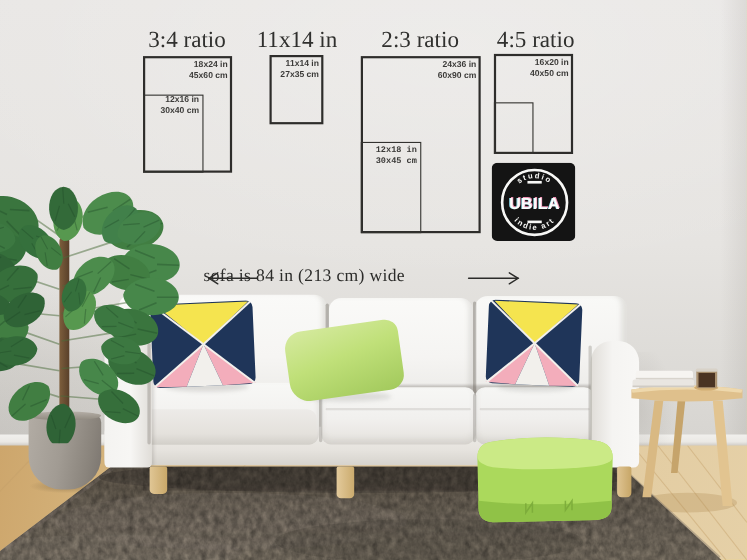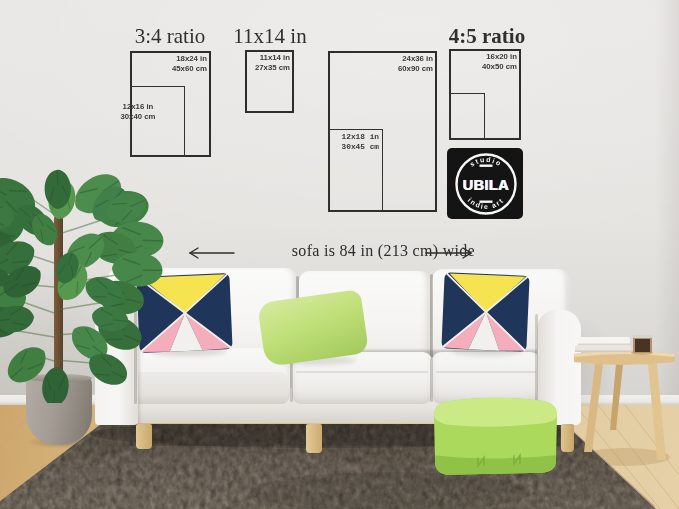--- a/index.html
+++ b/index.html
@@ -37,26 +37,27 @@
       <line x1="575" y1="0" x2="660" y2="104"></line>
       <line x1="625" y1="0" x2="679" y2="70"></line>
       <line x1="470" y1="10" x2="545" y2="104"></line>
       <line x1="598" y1="0" x2="679" y2="104"></line>
     </g>
     <ellipse cx="625" cy="52" rx="45" ry="9" fill="#b08c54" opacity="0.30"></ellipse>
   </svg>
 
   <div class="abs title" style="left:120px;top:24px;width:100px;">3:4 ratio</div>
   <div class="abs title" style="left:220px;top:24px;width:100px;">11x14 in</div>
-  <div class="abs title" style="left:437px;top:24px;width:100px;font-weight:bold;">4:5 ratio</div>
+  <div class="abs title" style="left:332px;top:24px;width:100px;">2:3 ratio</div>
+  <div class="abs title" style="left:437px;top:24px;width:100px;">4:5 ratio</div>
 
   <div class="rect" style="left:130px;top:51px;width:81px;height:106px;"></div>
   <div class="recti" style="left:130px;top:86px;width:55px;height:71px;"></div>
   <div class="lbl" style="left:121px;top:54px;width:86px;">18x24 in<br>45x60 cm</div>
-  <div class="lbl" style="left:95px;top:102px;width:86px;text-align:center;">12x16 in<br>30x40 cm</div>
+  <div class="lbl" style="left:95px;top:86px;width:86px;">12x16 in<br>30x40 cm</div>
 
   <div class="rect" style="left:245px;top:50px;width:49px;height:63px;"></div>
   <div class="lbl" style="left:204px;top:53px;width:86px;">11x14 in<br>27x35 cm</div>
 
   <div class="rect" style="left:328px;top:51px;width:109px;height:161px;"></div>
   <div class="recti" style="left:328px;top:129px;width:55px;height:83px;"></div>
   <div class="lbl" style="left:347px;top:54px;width:86px;">24x36 in<br>60x90 cm</div>
   <div class="lbl" style="left:293px;top:132px;width:86px;font-family:Liberation Mono, monospace;">12x18 in<br>30x45 cm</div>
 
   <div class="rect" style="left:449px;top:49px;width:72px;height:91px;"></div>
@@ -76,21 +77,21 @@
       <textPath href="#arctop" startOffset="50%" text-anchor="middle">studio</textPath>
     </text>
     <text font-family="Liberation Sans,sans-serif" font-size="7" font-weight="bold" fill="#f8f8f6" letter-spacing="1.6">
       <textPath href="#arcbot" startOffset="50%" text-anchor="middle">indie art</textPath>
     </text>
     <text x="39.7" y="41.5" font-family="Liberation Sans,sans-serif" font-size="14.5" font-weight="bold" fill="#f091b5" letter-spacing="0.4" text-anchor="middle">UBILA</text>
     <text x="38.3" y="42.4" font-family="Liberation Sans,sans-serif" font-size="14.5" font-weight="bold" fill="#8fd8e8" letter-spacing="0.4" text-anchor="middle">UBILA</text>
     <text x="39" y="42" font-family="Liberation Sans,sans-serif" font-size="14.5" font-weight="bold" fill="#fdfdfb" letter-spacing="0.4" text-anchor="middle">UBILA</text>
   </svg>
 
-  <div class="abs" style="left:185px;top:242px;width:290px;height:24px;font-family:'Liberation Serif',serif;font-size:16px;color:#2c2c2a;text-align:right;letter-spacing:0.3px;">sofa is 84 in (213 cm) wide</div>
+  <div class="abs" style="left:185px;top:242px;width:290px;height:24px;font-family:'Liberation Serif',serif;font-size:16px;color:#2c2c2a;text-align:left;letter-spacing:0.3px;">sofa is 84 in (213 cm) wide</div>
   <svg class="abs" style="left:185px;top:244px;" width="300" height="18" viewBox="0 0 300 18">
     <g stroke="#2c2c2a" stroke-width="1.3" fill="none" stroke-linecap="round">
       <line x1="5" y1="9" x2="49" y2="9"></line>
       <path d="M 13 4 L 5 9 L 13 14"></path>
       <line x1="241" y1="9" x2="286" y2="9"></line>
       <path d="M 278 4 L 286 9 L 278 14"></path>
     </g>
   </svg>
 
   <div class="abs" style="left:578px;top:320px;width:50px;height:86px;background:radial-gradient(100% 100% at 0% 60%, rgba(110,105,98,0.16), rgba(110,105,98,0) 70%);"></div>

